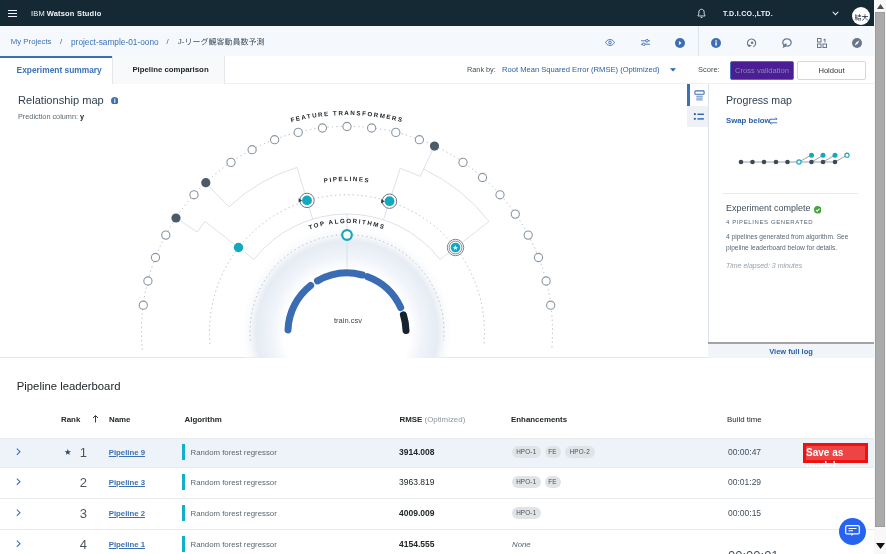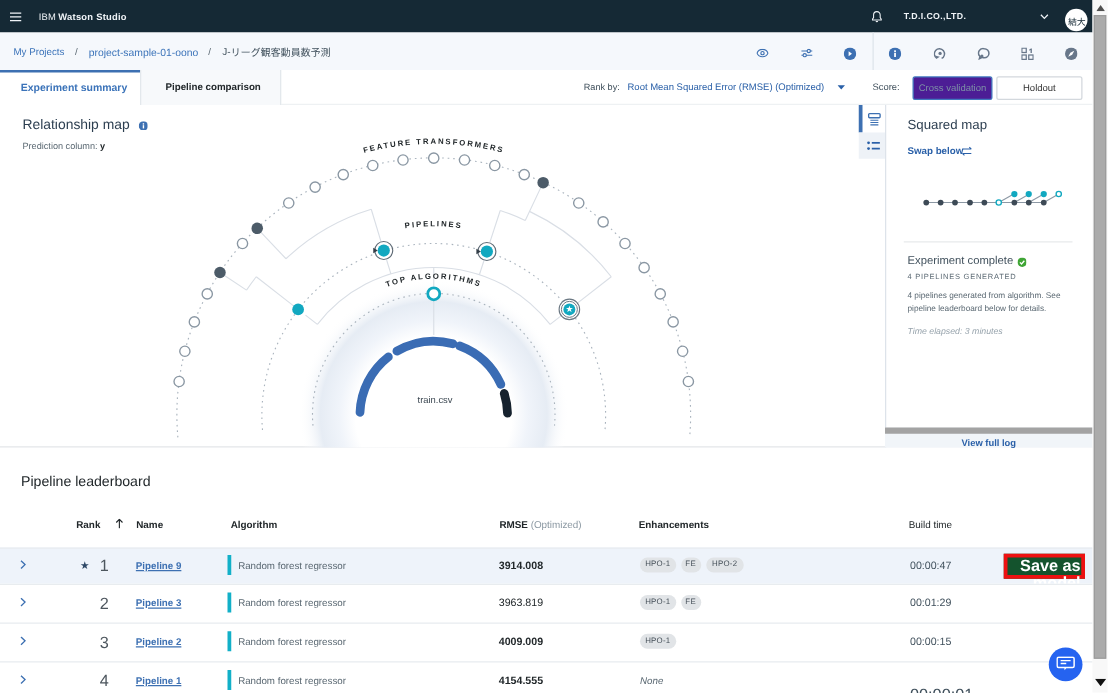--- a/index.html
+++ b/index.html
@@ -187,21 +187,21 @@
     <path d="M2.5 6.8h7M2.5 8.8h7M2.5 10.8h7" stroke="#3d70b2" stroke-width="0.9"></path>
   </svg>
 <div class="abs" style="left:687px;top:106px;width:21px;height:21px;background:#eef2f7"></div>
 <svg class="abs" style="left:692.5px;top:110.5px" width="12" height="12" viewBox="0 0 13 13">
     <circle cx="2" cy="3.5" r="1.2" fill="#2a60a8"></circle>
     <rect x="4.8" y="2.8" width="7" height="1.5" fill="#2a60a8"></rect>
     <circle cx="2" cy="8.5" r="1.2" fill="#2a60a8"></circle>
     <rect x="4.8" y="7.8" width="7" height="1.5" fill="#2a60a8"></rect>
   </svg>
 <div class="abs" style="left:708px;top:84px;width:166px;height:274px;background:#fff;border-left:1px solid #dde3ea"></div>
-<div class="abs" style="left:726px;top:94px;font-size:10.6px;color:#2c3e50">Squared map</div>
+<div class="abs" style="left:726px;top:94px;font-size:10.6px;color:#2c3e50">Progress map</div>
 <div class="abs" style="left:726px;top:115.5px;font-size:7.8px;font-weight:bold;color:#2a60a8">Swap below</div>
 <svg class="abs" style="left:768px;top:117px" width="11" height="8" viewBox="0 0 12 9">
     <path d="M2 2.5h8M10 2.5L8.2 0.7M2 6.5h8M2 6.5l1.8 1.8" fill="none" stroke="#2a60a8" stroke-width="1"></path>
   </svg>
 <svg class="abs" style="left:708px;top:84px" width="166" height="274" viewBox="708 84 166 274">
     <path d="M741,162 L835,162" stroke="#8c98a4" stroke-width="0.9" fill="none"></path>
     <path d="M799,162 L811,155.2" stroke="#8c98a4" stroke-width="0.9" fill="none"></path>
     <path d="M811.5,162 L823.5,155.2" stroke="#8c98a4" stroke-width="0.9" fill="none"></path>
     <path d="M823,162 L835,155.2" stroke="#8c98a4" stroke-width="0.9" fill="none"></path>
     <path d="M835,162 L847,155.2" stroke="#8c98a4" stroke-width="0.9" fill="none"></path>
@@ -221,21 +221,21 @@
   </svg>
 <div class="abs" style="left:723px;top:193px;width:135px;height:1px;background:#e8eaec"></div>
 <div class="abs" style="left:726px;top:203px;font-size:9px;color:#40505c">Experiment complete</div>
 <svg class="abs" style="left:813.8px;top:206.3px" width="7.5" height="7.5" viewBox="0 0 10 10">
     <circle cx="5" cy="5" r="5" fill="#3fa535"></circle>
     <path d="M2.6 5.2l1.7 1.7 3-3.4" fill="none" stroke="#fff" stroke-width="1.4"></path>
   </svg>
 <div class="abs" style="left:726px;top:219px;font-size:6px;letter-spacing:0.6px;color:#5a6872">4 PIPELINES GENERATED</div>
 <div class="abs" style="left:726px;top:232px;width:132px;font-size:6.6px;line-height:10.6px;color:#5a6872">4 pipelines generated from algorithm. See pipeline leaderboard below for details.</div>
 <div class="abs" style="left:726px;top:261.5px;font-size:7px;font-style:italic;color:#97a3ac">Time elapsed: 3 minutes</div>
-<div class="abs" style="left:708px;top:342px;width:166px;height:16px;background:#f1f5f9;border-top:5px solid #a3a3a3;text-align:center;font-size:7.5px;font-weight:bold;color:#2a60a8;line-height:15px">View full log</div>
+<div class="abs" style="left:708px;top:342px;width:166px;height:16px;background:#f1f5f9;border-top:2px solid #a3a3a3;text-align:center;font-size:7.5px;font-weight:bold;color:#2a60a8;line-height:15px">View full log</div>
 <div class="abs" style="left:16.8px;top:380px;font-size:11.3px;color:#21272a">Pipeline leaderboard</div>
 <div class="abs" style="left:61px;top:414.5px;font-size:7.9px;font-weight:bold;color:#21272a">Rank</div>
 <svg class="abs" style="left:92px;top:414.5px" width="7" height="8" viewBox="0 0 7 8">
     <path d="M3.5 7.5V1M1 3L3.5 0.5 6 3" fill="none" stroke="#21272a" stroke-width="0.9"></path>
   </svg>
 <div class="abs" style="left:109px;top:414.5px;font-size:7.9px;font-weight:bold;color:#21272a">Name</div>
 <div class="abs" style="left:184.5px;top:414.5px;font-size:7.9px;font-weight:bold;color:#21272a">Algorithm</div>
 <div class="abs" style="left:399.5px;top:414.5px;font-size:7.9px;font-weight:bold;color:#21272a">RMSE <span style="font-weight:normal;color:#8b98a2">(Optimized)</span></div>
 <div class="abs" style="left:511px;top:414.5px;font-size:7.9px;font-weight:bold;color:#21272a">Enhancements</div>
 <div class="abs" style="left:727px;top:414.5px;font-size:7.9px;font-weight:normal;color:#21272a">Build time</div>
@@ -246,21 +246,21 @@
 <div class="abs" style="left:64px;top:447.0px;font-size:8.5px;color:#2d4766">★</div>
 <div class="abs" style="left:66px;top:445.3px;width:21px;text-align:right;font-size:13px;color:#4d565e">1</div>
 <div class="abs" style="left:108.7px;top:447.7px;font-size:7.8px;font-weight:bold;color:#3d70b2;text-decoration:underline">Pipeline 9</div>
 <div class="abs" style="left:182px;top:444.0px;width:2.5px;height:16px;background:#12b0c8"></div>
 <div class="abs" style="left:190.5px;top:447.7px;font-size:7.8px;color:#5a6872">Random forest regressor</div>
 <div class="abs" style="left:399px;top:447.4px;font-size:8.5px;font-weight:bold;color:#21272a">3914.008</div>
 <div class="abs" style="left:512.0px;top:445.8px;width:28.5px;height:12.5px;border-radius:6.3px;background:#e1e4e7;font-size:6.3px;color:#454f58;text-align:center;line-height:12px;letter-spacing:0.2px">HPO-1</div>
 <div class="abs" style="left:544.5px;top:445.8px;width:16px;height:12.5px;border-radius:6.3px;background:#e1e4e7;font-size:6.3px;color:#454f58;text-align:center;line-height:12px;letter-spacing:0.2px">FE</div>
 <div class="abs" style="left:564.5px;top:445.8px;width:30.5px;height:12.5px;border-radius:6.3px;background:#e1e4e7;font-size:6.3px;color:#454f58;text-align:center;line-height:12px;letter-spacing:0.2px">HPO-2</div>
 <div class="abs" style="left:728px;top:447.4px;font-size:8.5px;color:#40505c">00:00:47</div>
-<div class="abs" style="left:803px;top:442.5px;width:64.5px;height:20px;border:3px solid #ee1111;background:#14532d;text-align:right;font-size:13px;font-weight:bold;color:#fff;line-height:13.5px">Save as model</div>
+<div class="abs" style="left:803px;top:442.5px;width:64.5px;height:20px;border:3px solid #ee1111;background:#ef4444;text-align:left;font-size:10px;font-weight:bold;color:#fff;line-height:13.5px">Save as model</div>
 <div class="abs" style="left:0;top:466.5px;width:874px;height:31px;background:#fff;border-top:1px solid #e8ecef"></div>
 <svg class="abs" style="left:15.5px;top:478.4px" width="5" height="7.4" viewBox="0 0 5 7.4">
     <path d="M0.8 0.6l3.2 3.1-3.2 3.1" fill="none" stroke="#3d70b2" stroke-width="1.1"></path>
   </svg>
 <div class="abs" style="left:66px;top:475.3px;width:21px;text-align:right;font-size:13px;color:#4d565e">2</div>
 <div class="abs" style="left:108.7px;top:477.7px;font-size:7.8px;font-weight:bold;color:#3d70b2;text-decoration:underline">Pipeline 3</div>
 <div class="abs" style="left:182px;top:474.0px;width:2.5px;height:16px;background:#12b0c8"></div>
 <div class="abs" style="left:190.5px;top:477.7px;font-size:7.8px;color:#5a6872">Random forest regressor</div>
 <div class="abs" style="left:399px;top:477.4px;font-size:8.5px;font-weight:normal;color:#21272a">3963.819</div>
 <div class="abs" style="left:512.0px;top:475.8px;width:28.5px;height:12.5px;border-radius:6.3px;background:#e1e4e7;font-size:6.3px;color:#454f58;text-align:center;line-height:12px;letter-spacing:0.2px">HPO-1</div>

